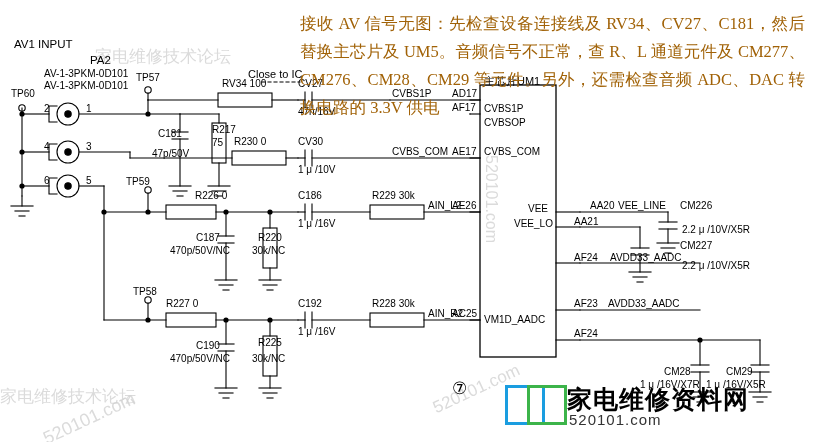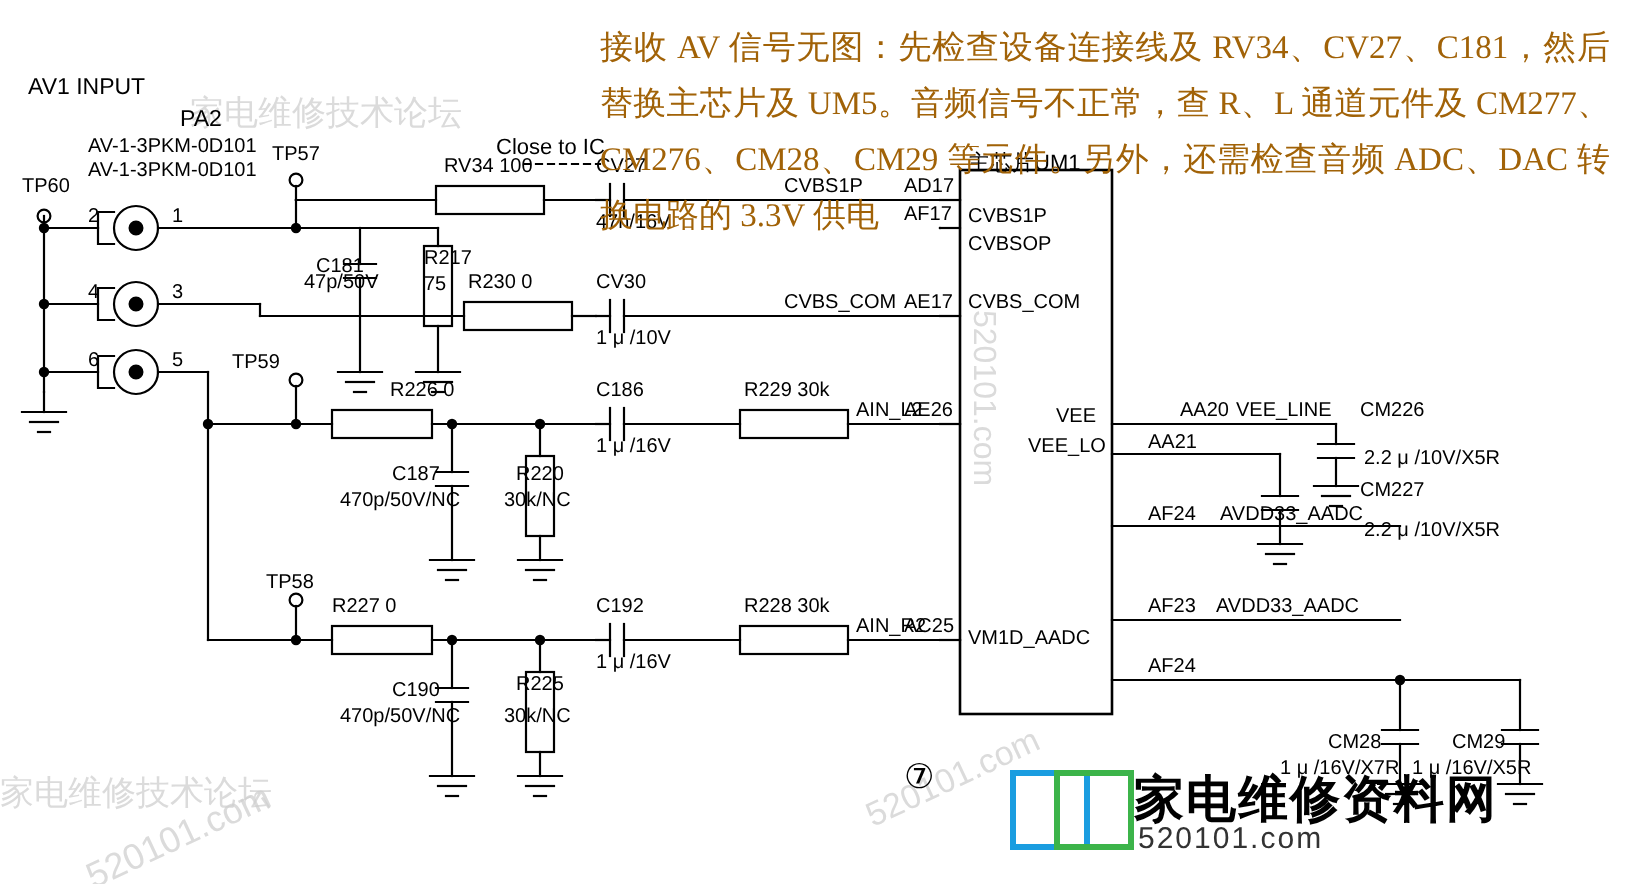--- a/index.html
+++ b/index.html
@@ -269,38 +269,38 @@
     </g>
   </svg>
 
   <div style="position:absolute;left:14px;top:38px;font-size:11.5px;">AV1 INPUT</div>
   <div style="position:absolute;left:46px;top:54px;font-size:11.5px;padding-left:44px;">PA2</div>
   <div style="position:absolute;left:44px;top:68px;font-size:10px;">AV-1-3PKM-0D101</div>
   <div style="position:absolute;left:44px;top:80px;font-size:10px;">AV-1-3PKM-0D101</div>
 
   <div style="position:absolute;left:11px;top:88px;font-size:10px;">TP60</div>
   <div style="position:absolute;left:136px;top:72px;font-size:10px;">TP57</div>
-  <div style="position:absolute;left:116px;top:176px;font-size:10px;">TP59</div>
+  <div style="position:absolute;left:126px;top:176px;font-size:10px;">TP59</div>
   <div style="position:absolute;left:133px;top:286px;font-size:10px;">TP58</div>
 
   <div style="position:absolute;left:44px;top:103px;font-size:10px;">2</div>
   <div style="position:absolute;left:86px;top:103px;font-size:10px;">1</div>
   <div style="position:absolute;left:44px;top:141px;font-size:10px;">4</div>
   <div style="position:absolute;left:86px;top:141px;font-size:10px;">3</div>
   <div style="position:absolute;left:44px;top:175px;font-size:10px;">6</div>
   <div style="position:absolute;left:86px;top:175px;font-size:10px;">5</div>
 
   <div style="position:absolute;left:248px;top:68px;font-size:11px;">Close to IC</div>
 
   <div style="position:absolute;left:222px;top:78px;font-size:10px;">RV34  100</div>
   <div style="position:absolute;left:298px;top:78px;font-size:10px;">CV27</div>
   <div style="position:absolute;left:298px;top:106px;font-size:10px;">47n/16V</div>
 
   <div style="position:absolute;left:158px;top:128px;font-size:10px;">C181</div>
-  <div style="position:absolute;left:152px;top:136px;font-size:10px;">47p/50V</div>
+  <div style="position:absolute;left:152px;top:148px;font-size:10px;">47p/50V</div>
 
   <div style="position:absolute;left:212px;top:124px;font-size:10px;">R217</div>
   <div style="position:absolute;left:212px;top:137px;font-size:10px;">75</div>
 
   <div style="position:absolute;left:234px;top:136px;font-size:10px;">R230  0</div>
   <div style="position:absolute;left:298px;top:136px;font-size:10px;">CV30</div>
   <div style="position:absolute;left:298px;top:164px;font-size:10px;">1 μ /10V</div>
 
   <div style="position:absolute;left:166px;top:190px;font-size:10px;padding-left:29px;">R226  0</div>
   <div style="position:absolute;left:298px;top:190px;font-size:10px;">C186</div>

